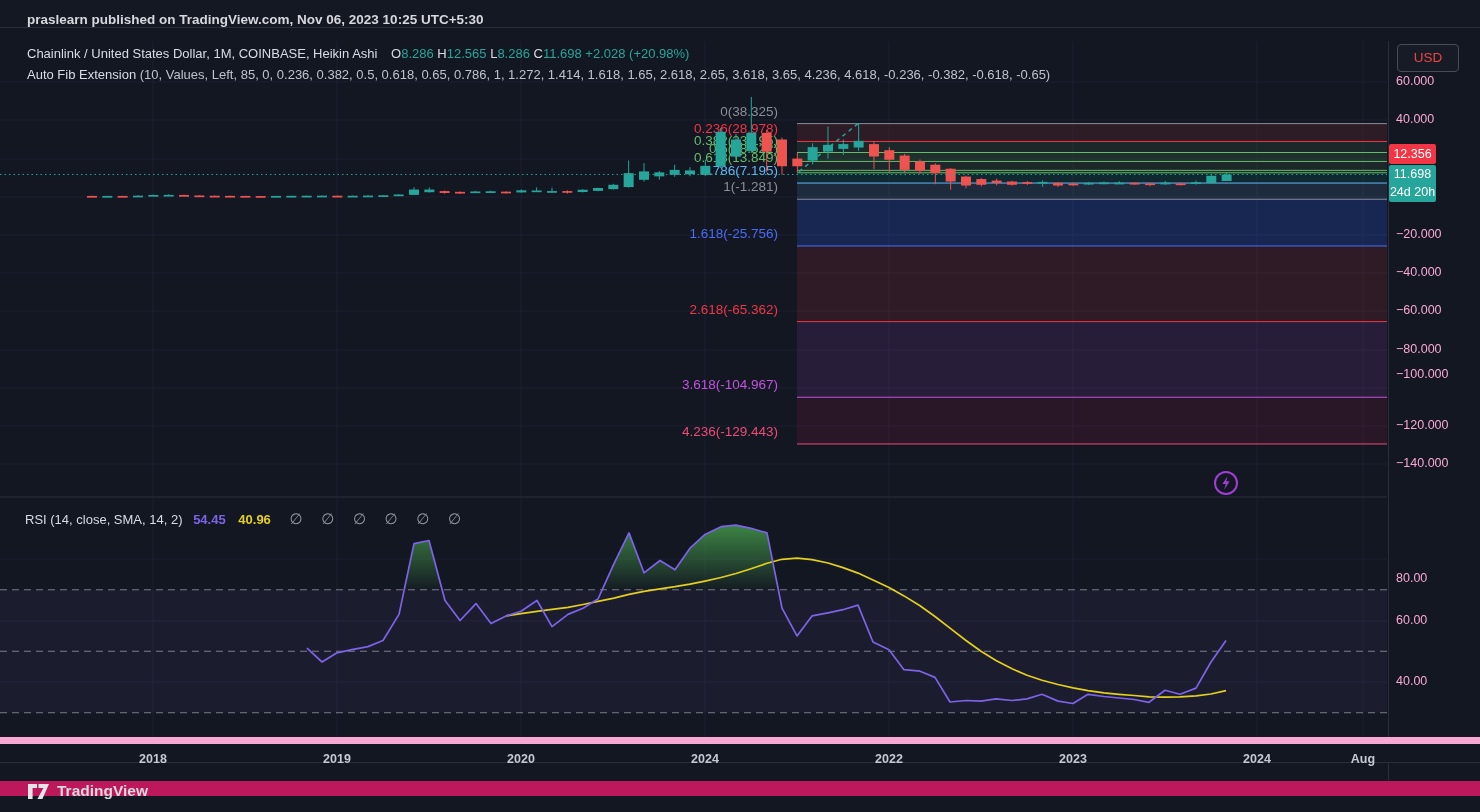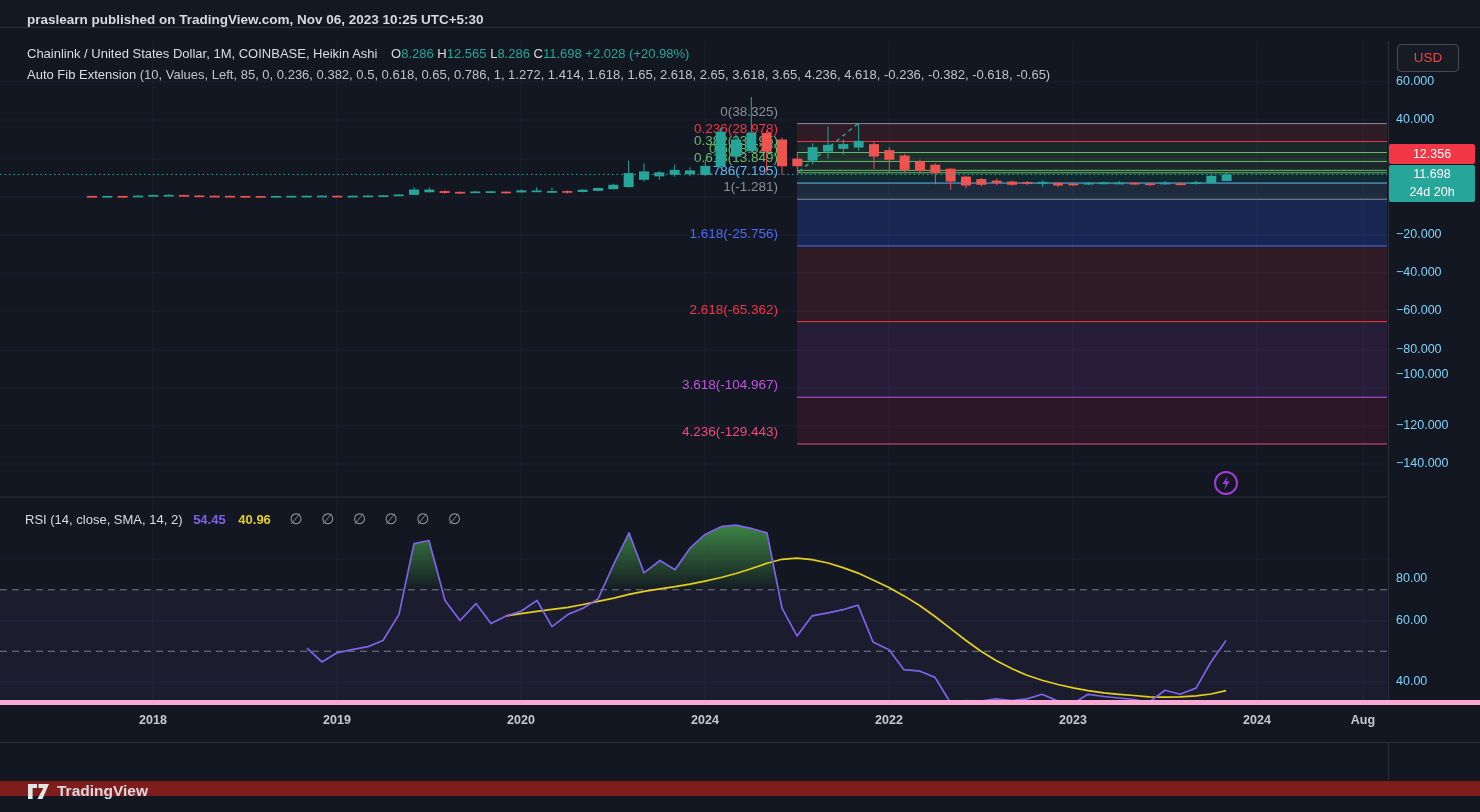--- a/index.html
+++ b/index.html
@@ -19,31 +19,31 @@
   .params{color:#bfc2cc;}
   .rsi-legend{position:absolute;left:25px;top:510px;font-size:13px;color:#d9dce4;white-space:nowrap;}
   .rsi-val{color:#7d63e8;margin-left:7px;font-weight:600;}
   .sma-val{color:#e3cf1d;margin-left:9px;font-weight:600;}
   .ghost{color:#9598a1;margin-left:15px;font-size:15px;}
   
   .scale-col{position:absolute;left:1388px;top:41px;width:92px;height:739px;background:#131722;
              border-left:1px solid #2a2e39;box-sizing:border-box;}
   .usd-btn{position:absolute;left:8px;top:3px;width:60px;height:26px;border:1px solid #474b56;border-radius:4px;
            color:#ef4444;font-size:13.5px;font-weight:400;text-align:center;line-height:26px;background:#171b26;}
-  .tick{position:absolute;left:7px;font-size:12.5px;color:#7dd3fc;}
-  .tag{position:absolute;left:0;width:86px;color:#fff;font-size:12.5px;border-radius:2px;}
+  .tick{position:absolute;left:7px;font-size:12.5px;color:#f9a8d4;}
+  .tag{position:absolute;left:0;width:47px;color:#fff;font-size:12.5px;border-radius:2px;}
   .tag-red{top:103px;height:20px;line-height:20px;background:#f23645;text-align:center;}
   .tag-teal{top:124px;height:37px;background:#26a69a;text-align:center;}
   .tag-teal div{line-height:18px;}
   
-  .time-axis{position:absolute;left:0;top:700px;width:1480px;height:43px;background:#131722;
-             border-top:5px solid #f9a8d4;border-bottom:1px solid #2a2e39;box-sizing:border-box;}
+  .time-axis{position:absolute;left:0;top:737px;width:1480px;height:26px;background:#131722;
+             border-top:7px solid #f9a8d4;border-bottom:1px solid #2a2e39;box-sizing:border-box;}
   .tlabel{position:absolute;top:8px;transform:translateX(-50%);font-size:12.5px;font-weight:600;color:#c6c9d1;}
   
-  .footer{position:absolute;left:0;top:781px;width:1480px;height:15px;background:#7f1d1d;}
+  .footer{position:absolute;left:0;top:781px;width:1480px;height:15px;background:#be185d;}
   .brand{position:absolute;left:27px;top:1px;display:flex;align-items:center;gap:7px;color:#d8dade;
          font-size:15.5px;font-weight:600;}
   
   .flash{position:absolute;left:1211px;top:468px;width:30px;height:30px;}
 </style>
 </head>
 <body>
 
 <div id="app">
 

